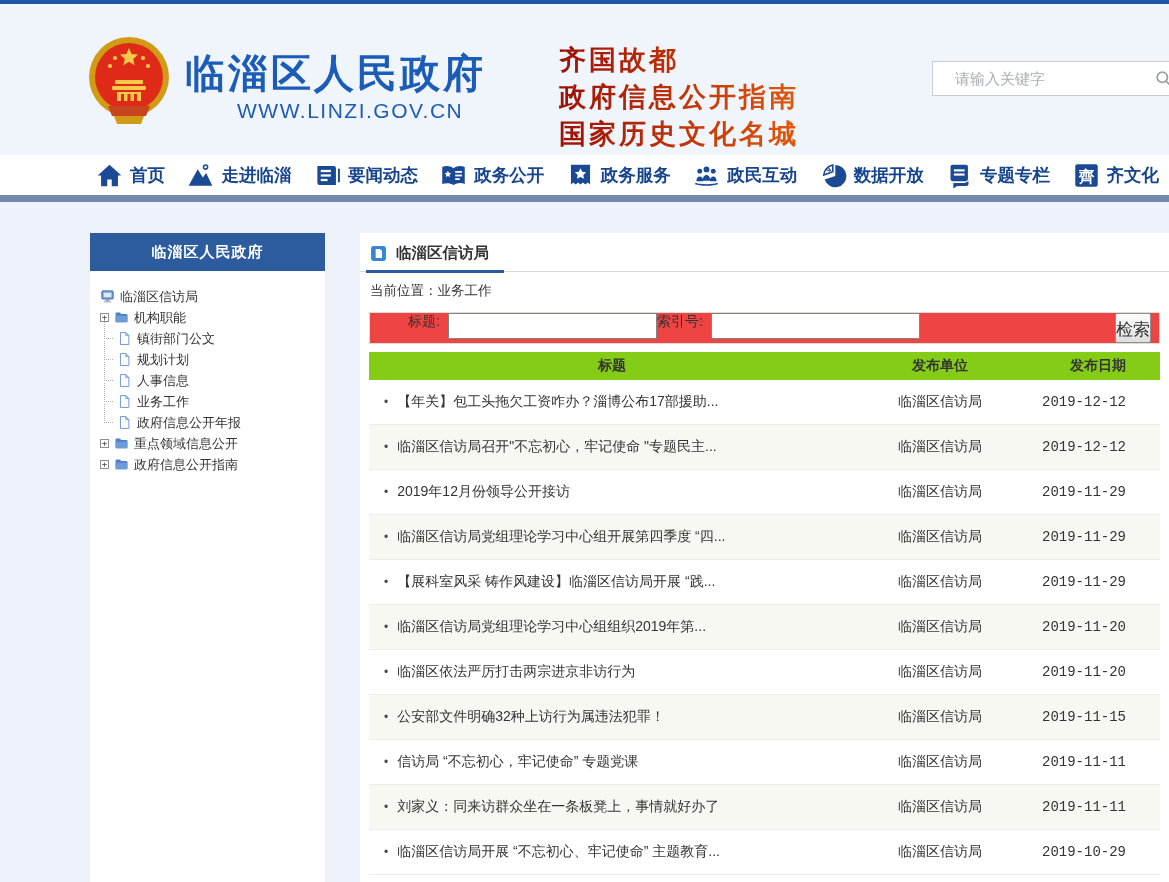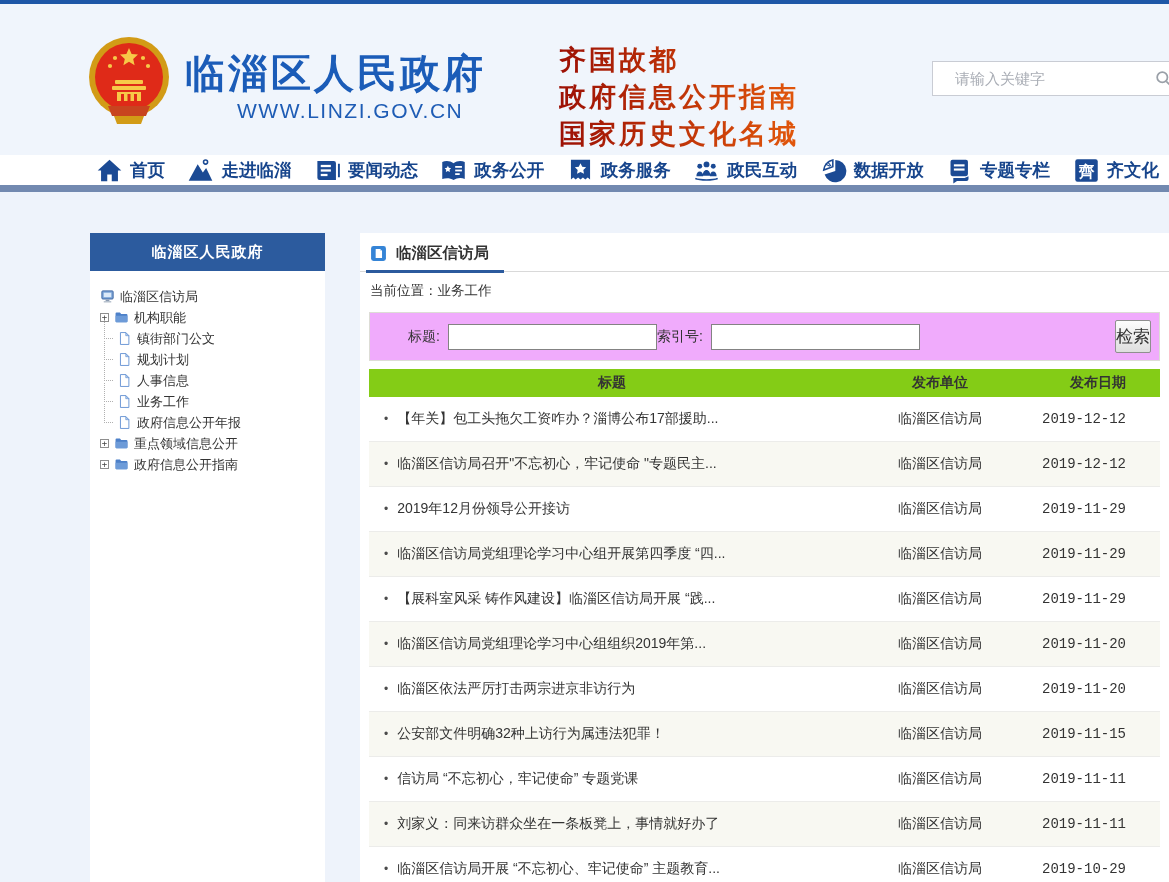--- a/index.html
+++ b/index.html
@@ -38,21 +38,21 @@
   }
   .search-box input {
     border:none; outline:none; flex:1; font-size:15px; color:#333;
     font-family:"Liberation Sans", sans-serif; background:transparent;margin-left:10px;
   }
   .search-box input::placeholder { color:#a9adb5; }
   .search-icon { width:19px; height:19px; color:#9aa0a8; flex:none; cursor:pointer; }
 
   
   .nav {
-    height:30px; background:#fff;
+    height:40px; background:#fff;
     display:flex; align-items:center; justify-content:space-between;
     padding:0 10px 0 96px;
   }
   .nav-item { display:flex; align-items:center; gap:7px; color:#17458c; cursor:pointer; }
   .nav-item svg { width:27px; height:27px; fill:#1b4a94; color:#1b4a94; }
   .nav-label { font-size:17.5px; font-weight:bold; white-space:nowrap; }
   .nav-strip { height:7px; background:#7289b0; }
 
   
   .sidebar {
@@ -94,23 +94,23 @@
     display:flex; align-items:center; gap:9px;
   }
   .section-header svg { width:17px; height:17px; flex:none; }
   .section-title { font-size:15.5px; font-weight:bold; color:#333; }
   .blue-bar {
     position:absolute; left:6px; bottom:-2px; width:138px; height:3px; background:#2b5a9d;
   }
   .breadcrumb { padding:10px 10px 6px; font-size:13.5px; color:#333; }
 
   .filter {
-    margin:6px 9px 8px; height:49px;
-    background:#f0abfc; border:1px solid #ddddd6;
-    display:flex; align-items:center; font-size:14px;
+    margin:6px 9px 8px; height:32px;
+    background:#ef4444; border:1px solid #ddddd6;
+    display:flex; font-size:14px;
   }
   .filter-label { color:#333; }
   .lbl-title { margin-left:38px; }
   .lbl-index { }
   .filter input {
     margin-left:8px; width:209px; height:26px;
     border:1px solid #838383; background:#fff; outline:none;
     font-family:"Liberation Sans", sans-serif; font-size:13px; padding:0 5px;
   }
   .search-btn {

